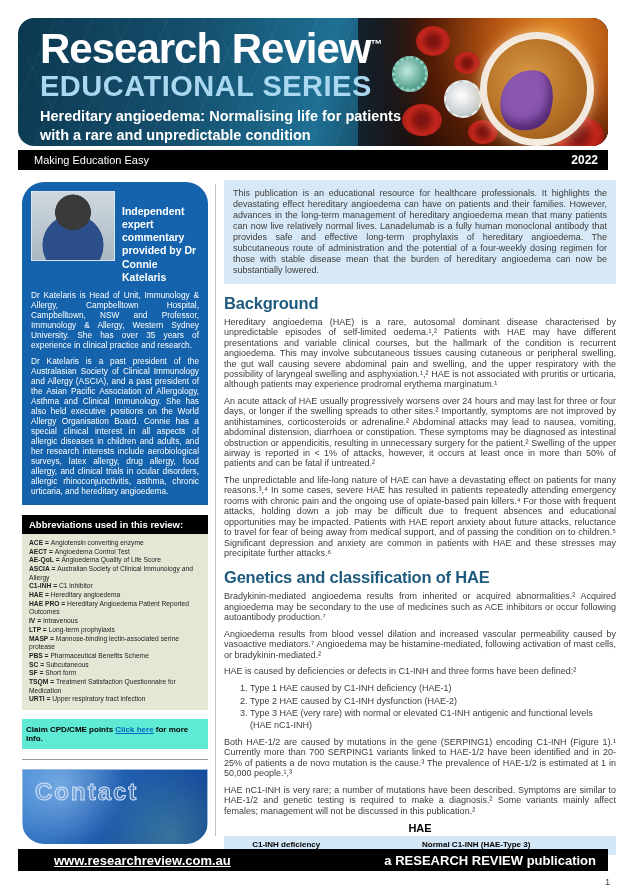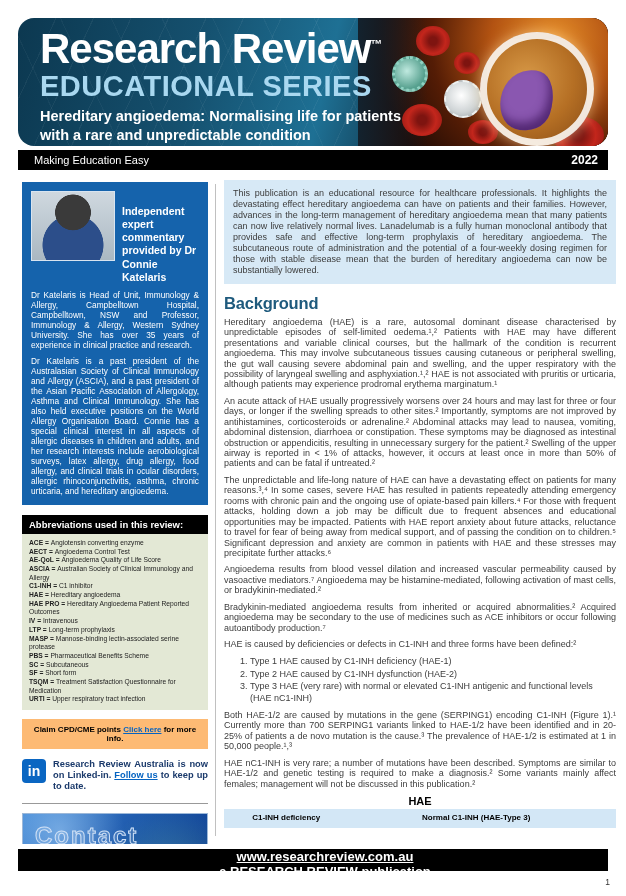--- a/index.html
+++ b/index.html
@@ -41,36 +41,36 @@
   .series{color:#a9d8f0;font-size:29px;font-weight:bold;letter-spacing:0.5px;line-height:1.05;margin-top:1px;}
   .subtitle{color:#fff;font-size:14.5px;font-weight:bold;line-height:1.25;margin-top:6px;width:380px;}
 
   
   .topbar{position:absolute;left:18px;top:150px;width:590px;height:20px;background:#000;color:#fff;
           display:flex;justify-content:space-between;align-items:center;padding:0;box-sizing:border-box;}
   .topbar .tagline{font-size:11px;font-weight:normal;margin-left:16px;}
   .topbar .year{font-size:12px;font-weight:bold;margin-right:10px;}
 
   
-  .sidebar{position:absolute;left:22px;top:182px;width:186px;height:662px;overflow:hidden;}
+  .sidebar{position:absolute;left:22px;top:182px;width:186px;height:662px;overflow:hidden;border-radius:22px;}
   .expert{background:#1563ac;color:#fff;padding:9px 9px 8px 9px;box-sizing:border-box;}
   .expert-head{display:flex;gap:7px;}
   .photo{width:84px;height:70px;flex:0 0 84px;border:1px solid #d8e4f0;box-sizing:border-box;
          background:
            radial-gradient(circle at 50% 30%,#3a3a3a 0%,#3a3a3a 28%,transparent 29%),
            radial-gradient(circle at 50% 78%,#2c4e8a 0%,#2c4e8a 45%,transparent 46%),
            linear-gradient(#cfd8df,#aab8c2);}
   .expert-title{font-size:10.5px;font-weight:bold;line-height:1.25;padding-top:14px;}
   .expert p{font-size:8.3px;line-height:1.2;text-align:justify;margin:7px 0 0 0;}
   .abbr{margin-top:10px;}
   .abbr-head{background:#000;color:#fff;font-size:9.5px;font-weight:bold;padding:4px 7px;}
   .abbr-body{background:#e3e8d5;padding:5px 7px 6px 7px;}
   .ab{font-size:6.7px;line-height:1.3;color:#222;}
   .ab b::after{content:" = ";font-weight:bold;}
-  .cpd{margin-top:9px;background:#fdba74;text-align:center;padding:6px 4px;font-size:8px;font-weight:bold;color:#000;}
+  .cpd{margin-top:9px;background:#5eead4;text-align:left;padding:6px 4px;font-size:8px;font-weight:bold;color:#000;}
   .cpd a{color:#0563c1;text-decoration:underline;cursor:pointer;}
   .linkedin{margin-top:10px;display:flex;gap:7px;align-items:flex-start;}
   .li-icon{flex:0 0 24px;width:24px;height:24px;background:#0a66c2;border-radius:4px;color:#fff;
            font-weight:bold;font-size:14px;text-align:center;line-height:24px;cursor:pointer;}
   .li-text{font-size:9.3px;font-weight:bold;color:#1b3a6b;line-height:1.2;text-align:justify;}
   .li-text a{color:#0563c1;text-decoration:underline;cursor:pointer;}
   .divider{border:none;border-top:1px solid #999;margin:10px 0 9px 0;}
   .contact{border:1px solid #9db8d8;}
   .contact-blue{height:82px;position:relative;
         background:radial-gradient(circle at 20% 20%,rgba(180,220,255,.5) 0%,transparent 40%),
@@ -94,21 +94,21 @@
   
   .fig{margin-top:4px;}
   .fig-title{text-align:center;font-size:11px;font-weight:bold;color:#000;margin-bottom:2px;}
   .fig-box{background:#d3e7f6;padding:4px 6px 6px 6px;}
   .fig-groups{display:grid;grid-template-columns:29.6% 70.4%;}
   .fig-group{padding:0 4px;}
   .fig-group .glabel{display:block;text-align:center;font-size:8px;font-weight:bold;color:#000;}
 
   
   .bottombar{position:absolute;left:18px;top:849px;width:590px;height:22px;background:#000;color:#fff;
-             display:flex;justify-content:space-between;align-items:center;box-sizing:border-box;padding:0 12px 0 36px;flex-direction:column;}
+             display:flex;justify-content:space-between;align-items:center;box-sizing:border-box;padding:0 12px 0 36px;}
   .bottombar .url{font-size:13px;font-weight:bold;text-decoration:underline;color:#fff;cursor:pointer;}
   .bottombar .pub{font-size:13px;font-weight:bold;}
   .pagenum{position:absolute;right:16px;top:877px;font-size:8.5px;color:#333;}
 </style>
 </head>
 <body>
 
 <div class="page">
 
   <div class="banner">
@@ -165,26 +165,20 @@
         <div class="ab"><b>SF</b><span>Short form</span></div>
         <div class="ab"><b>TSQM</b><span>Treatment Satisfaction Questionnaire for Medication</span></div>
         <div class="ab"><b>URTI</b><span>Upper respiratory tract infection</span></div>
       </div>
     </div>
 
     <div class="cpd">
       <span>Claim CPD/CME points </span><a>Click here</a><span> for more info.</span>
     </div>
 
-    <div class="linkedin">
-      <div class="li-icon">in</div>
-      <div class="li-text">
-        <span>Research Review Australia is now on Linked-in. </span><a>Follow us</a><span> to keep up to date.</span>
-      </div>
-    </div>
 
     <hr class="divider">
 
     <div class="contact">
       <div class="contact-blue">
         <div class="contact-outline">Contact</div>
 
       </div>
 
     </div>
@@ -193,22 +187,23 @@
   <div class="vline"></div>
 
   <div class="main">
     <div class="intro">This publication is an educational resource for healthcare professionals. It highlights the devastating effect hereditary angioedema can have on patients and their families. However, advances in the long-term management of hereditary angioedema mean that many patients can now live relatively normal lives. Lanadelumab is a fully human monoclonal antibody that provides safe and effective long-term prophylaxis of hereditary angioedema. The subcutaneous route of administration and the potential of a four-weekly dosing regimen for those with stable disease mean that the burden of hereditary angioedema can now be substantially lowered.</div>
 
     <h2 class="sec">Background</h2>
     <p class="body">Hereditary angioedema (HAE) is a rare, autosomal dominant disease characterised by unpredictable episodes of self-limited oedema.¹,² Patients with HAE may have different presentations and variable clinical courses, but the hallmark of the condition is recurrent angioedema. This may involve subcutaneous tissues causing cutaneous or peripheral swelling, the gut wall causing severe abdominal pain and swelling, and the upper respiratory with the possibility of laryngeal swelling and asphyxiation.¹,² HAE is not associated with pruritis or urticaria, although patients may experience prodromal erythema marginatum.¹</p>
     <p class="body">An acute attack of HAE usually progressively worsens over 24 hours and may last for three or four days, or longer if the swelling spreads to other sites.² Importantly, symptoms are not improved by antihistamines, corticosteroids or adrenaline.² Abdominal attacks may lead to nausea, vomiting, abdominal distension, diarrhoea or constipation. These symptoms may be diagnosed as intestinal obstruction or appendicitis, resulting in unnecessary surgery for the patient.² Swelling of the upper airway is reported in &lt; 1% of attacks, however, it occurs at least once in more than 50% of patients and can be fatal if untreated.²</p>
     <p class="body">The unpredictable and life-long nature of HAE can have a devastating effect on patients for many reasons.³,⁴ In some cases, severe HAE has resulted in patients repeatedly attending emergency rooms with chronic pain and the ongoing use of opiate-based pain killers.⁴ For those with frequent attacks, holding down a job may be difficult due to frequent absences and educational opportunities may be impacted. Patients with HAE report anxiety about future attacks, reluctance to travel for fear of being away from medical support, and of passing the condition on to children.⁵ Significant depression and anxiety are common in patients with HAE and these stresses may precipitate further attacks.⁶</p>
 
+    <h2 class="sec">Genetics and classification of HAE</h2>
+    <p class="body">Bradykinin-mediated angioedema results from inherited or acquired abnormalities.² Acquired angioedema may be secondary to the use of medicines such as ACE inhibitors or occur following autoantibody production.⁷</p>
     <p class="body">Angioedema results from blood vessel dilation and increased vascular permeability caused by vasoactive mediators.⁷ Angioedema may be histamine-mediated, following activation of mast cells, or bradykinin-mediated.²</p>
-    <p class="body">Bradykinin-mediated angioedema results from inherited or acquired abnormalities.² Acquired angioedema may be secondary to the use of medicines such as ACE inhibitors or occur following autoantibody production.⁷</p>
     <p class="body">HAE is caused by deficiencies or defects in C1-INH and three forms have been defined:²</p>
     <ol class="types">
       <li>Type 1 HAE caused by C1-INH deficiency (HAE-1)</li>
       <li>Type 2 HAE caused by C1-INH dysfunction (HAE-2)</li>
       <li>Type 3 HAE (very rare) with normal or elevated C1-INH antigenic and functional levels (HAE nC1-INH)</li>
     </ol>
     <p class="body">Both HAE-1/2 are caused by mutations in the gene (SERPING1) encoding C1-INH (Figure 1).¹ Currently more than 700 SERPING1 variants linked to HAE-1/2 have been identified and in 20-25% of patients a de novo mutation is the cause.³ The prevalence of HAE-1/2 is estimated at 1 in 50,000 people.¹,³</p>
     <p class="body">HAE nC1-INH is very rare; a number of mutations have been described. Symptoms are similar to HAE-1/2 and genetic testing is required to make a diagnosis.² Some variants mainly affect females; management will not be discussed in this publication.²</p>
 
     <div class="fig">

